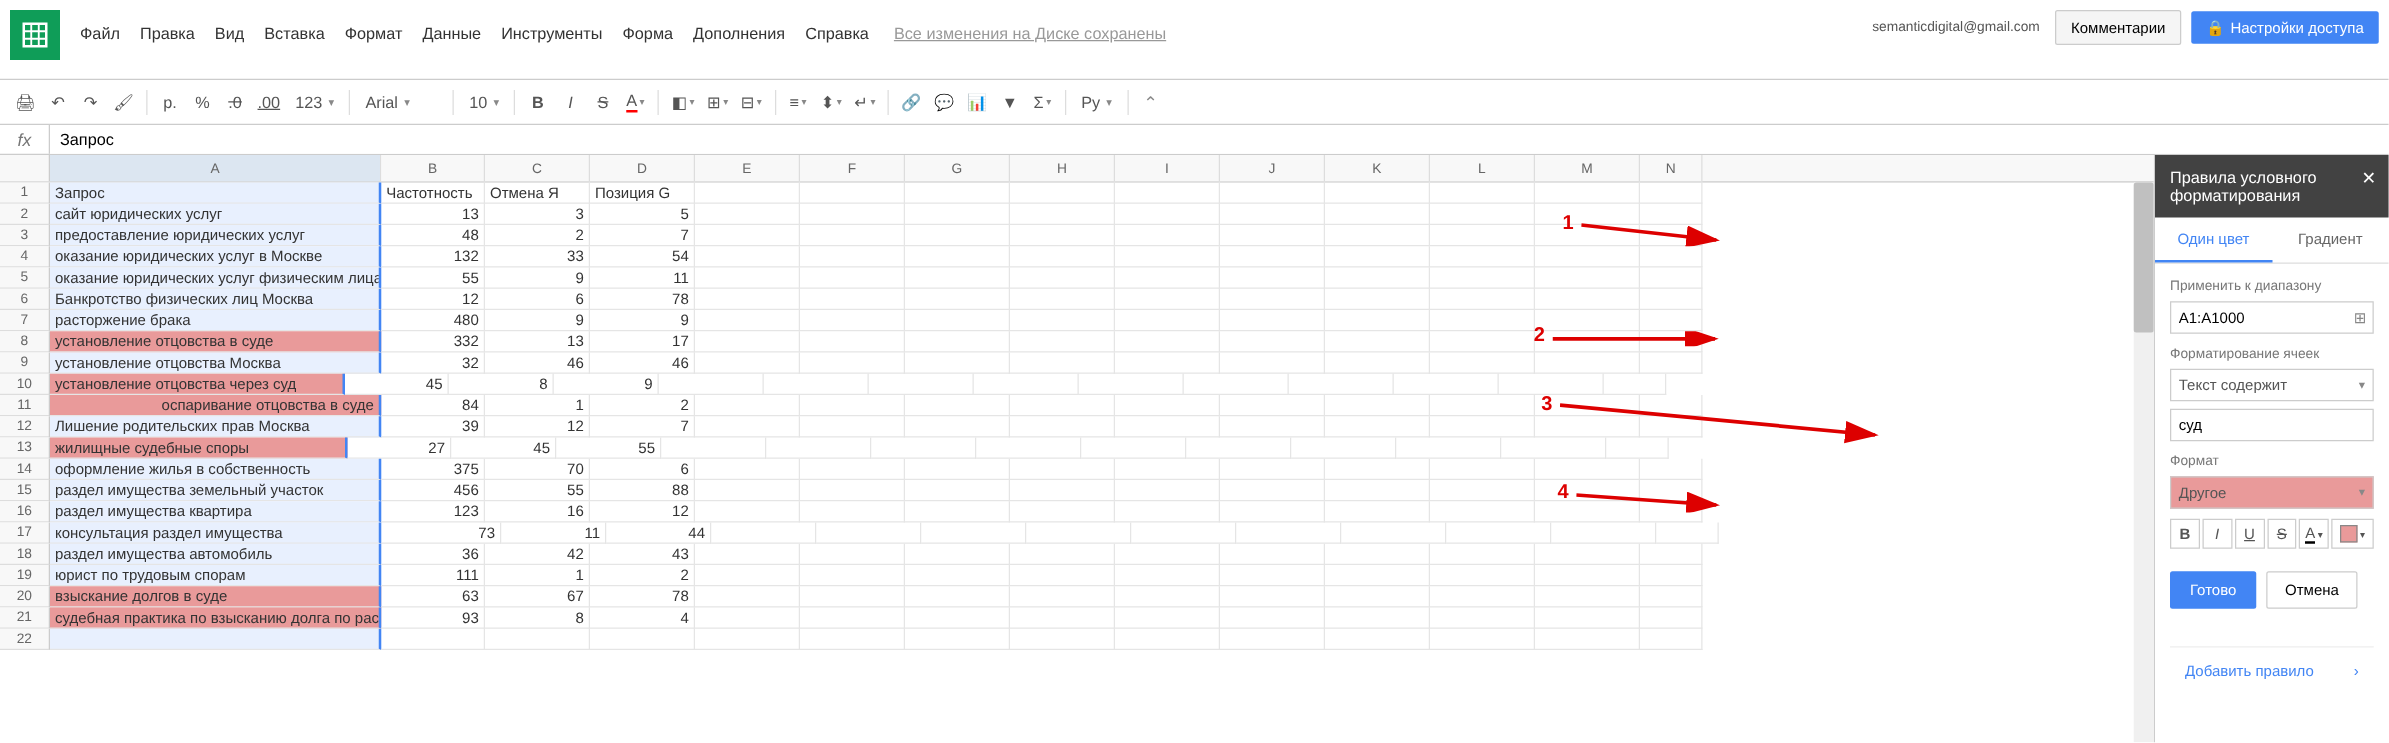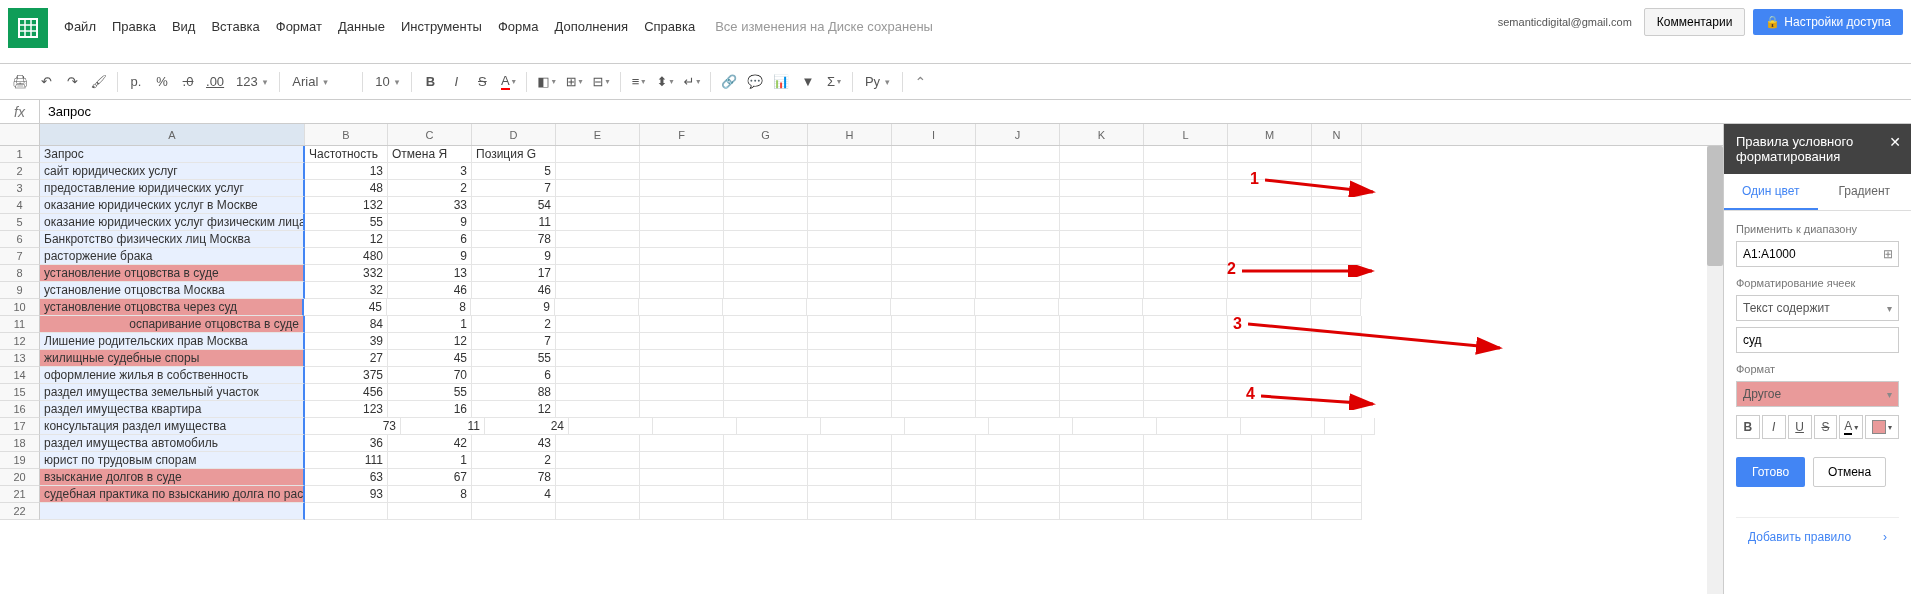--- a/index.html
+++ b/index.html
@@ -8,21 +8,21 @@
 
 .header { height: 64px; display: flex; align-items: flex-start; padding: 8px 0 0 0; border-bottom: 1px solid #ccc; position: relative; }
 .logo { width: 40px; height: 40px; background: #0f9d58; margin: 0 8px 0 8px; display: flex; align-items: center; justify-content: center; }
 .logo svg { width: 24px; height: 24px; fill: #fff; }
 .header-main { flex: 1; }
 .title-row { display: flex; align-items: center; gap: 10px; height: 24px; }
 .doc-title { font-size: 18px; color: #777; font-style: italic; }
 .star-icon, .folder-icon { color: #bbb; font-size: 16px; cursor: pointer; }
 .menu-row { display: flex; align-items: center; gap: 0; height: 28px; margin-top: 4px; }
 .menu-item { padding: 4px 8px; font-size: 13px; color: #333; cursor: pointer; }
-.save-status { color: #999; font-size: 13px; margin-left: 12px; }
+.save-status { color: #999; font-size: 13px; margin-left: 12px; text-decoration: underline; }
 .header-right { position: absolute; right: 8px; top: 8px; display: flex; align-items: center; gap: 8px; }
 .user-email { font-size: 11px; color: #555; margin-right: 4px; }
 .btn-comments { background: #f5f5f5; border: 1px solid #ccc; padding: 6px 12px; font-size: 12px; cursor: pointer; border-radius: 2px; }
 .btn-share { background: #4285f4; color: #fff; border: none; padding: 6px 12px; font-size: 12px; cursor: pointer; border-radius: 2px; display: flex; align-items: center; gap: 4px; }
 
 
 .toolbar { height: 36px; border-bottom: 1px solid #ccc; display: flex; align-items: center; padding: 0 8px; gap: 2px; position: relative; }
 .tb-btn { min-width: 24px; height: 24px; display: inline-flex; align-items: center; justify-content: center; cursor: pointer; color: #555; font-size: 13px; padding: 0 4px; border-radius: 2px; }
 .tb-sep { width: 1px; height: 20px; background: #ddd; margin: 0 4px; }
 .tb-dropdown { display: inline-flex; align-items: center; gap: 2px; padding: 0 6px; height: 24px; cursor: pointer; font-size: 13px; color: #555; }
@@ -340,21 +340,21 @@
           <div class="cell" style="width: 84px;"></div>
           <div class="cell" style="width: 84px;"></div>
           <div class="cell" style="width: 84px;"></div>
           <div class="cell" style="width: 84px;"></div>
           <div class="cell" style="width: 84px;"></div>
           <div class="cell" style="width: 84px;"></div>
           <div class="cell" style="width: 50px;"></div>
         </div>
         <div class="row">
           <div class="row-header">10</div>
-          <div class="cell colA highlight" style="width: 264px;">установление отцовства через суд</div>
+          <div class="cell colA highlight" style="width: 236px;">установление отцовства через суд</div>
           <div class="cell num" style="width: 83px;">45</div>
           <div class="cell num" style="width: 84px;">8</div>
           <div class="cell num" style="width: 84px;">9</div>
           <div class="cell" style="width: 84px;"></div>
           <div class="cell" style="width: 84px;"></div>
           <div class="cell" style="width: 84px;"></div>
           <div class="cell" style="width: 84px;"></div>
           <div class="cell" style="width: 84px;"></div>
           <div class="cell" style="width: 84px;"></div>
           <div class="cell" style="width: 84px;"></div>
@@ -391,21 +391,21 @@
           <div class="cell" style="width: 84px;"></div>
           <div class="cell" style="width: 84px;"></div>
           <div class="cell" style="width: 84px;"></div>
           <div class="cell" style="width: 84px;"></div>
           <div class="cell" style="width: 84px;"></div>
           <div class="cell" style="width: 84px;"></div>
           <div class="cell" style="width: 50px;"></div>
         </div>
         <div class="row">
           <div class="row-header">13</div>
-          <div class="cell colA highlight" style="width: 265px;">жилищные судебные споры</div>
+          <div class="cell colA highlight" style="width: 238px;">жилищные судебные споры</div>
           <div class="cell num" style="width: 83px;">27</div>
           <div class="cell num" style="width: 84px;">45</div>
           <div class="cell num" style="width: 84px;">55</div>
           <div class="cell" style="width: 84px;"></div>
           <div class="cell" style="width: 84px;"></div>
           <div class="cell" style="width: 84px;"></div>
           <div class="cell" style="width: 84px;"></div>
           <div class="cell" style="width: 84px;"></div>
           <div class="cell" style="width: 84px;"></div>
           <div class="cell" style="width: 84px;"></div>
@@ -462,21 +462,21 @@
           <div class="cell" style="width: 84px;"></div>
           <div class="cell" style="width: 84px;"></div>
           <div class="cell" style="width: 84px;"></div>
           <div class="cell" style="width: 50px;"></div>
         </div>
         <div class="row">
           <div class="row-header">17</div>
           <div class="cell colA" style="width: 265px;">консультация раздел имущества</div>
           <div class="cell num" style="width: 96px;">73</div>
           <div class="cell num" style="width: 84px;">11</div>
-          <div class="cell num" style="width: 84px;">24</div>
+          <div class="cell num" style="width: 84px;">44</div>
           <div class="cell" style="width: 84px;"></div>
           <div class="cell" style="width: 84px;"></div>
           <div class="cell" style="width: 84px;"></div>
           <div class="cell" style="width: 84px;"></div>
           <div class="cell" style="width: 84px;"></div>
           <div class="cell" style="width: 84px;"></div>
           <div class="cell" style="width: 84px;"></div>
           <div class="cell" style="width: 84px;"></div>
           <div class="cell" style="width: 84px;"></div>
           <div class="cell" style="width: 50px;"></div>

